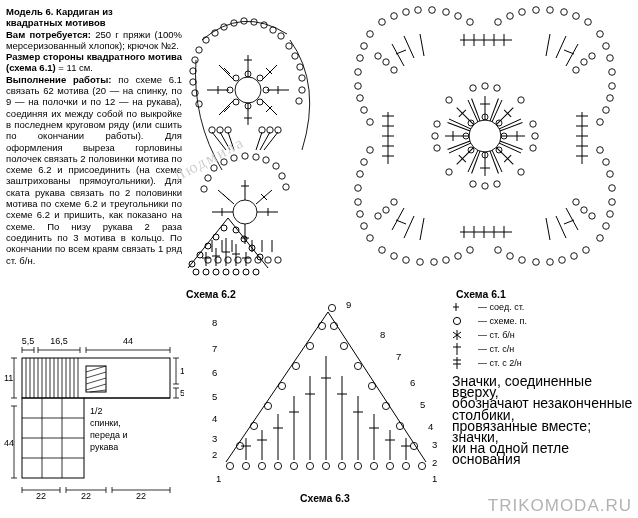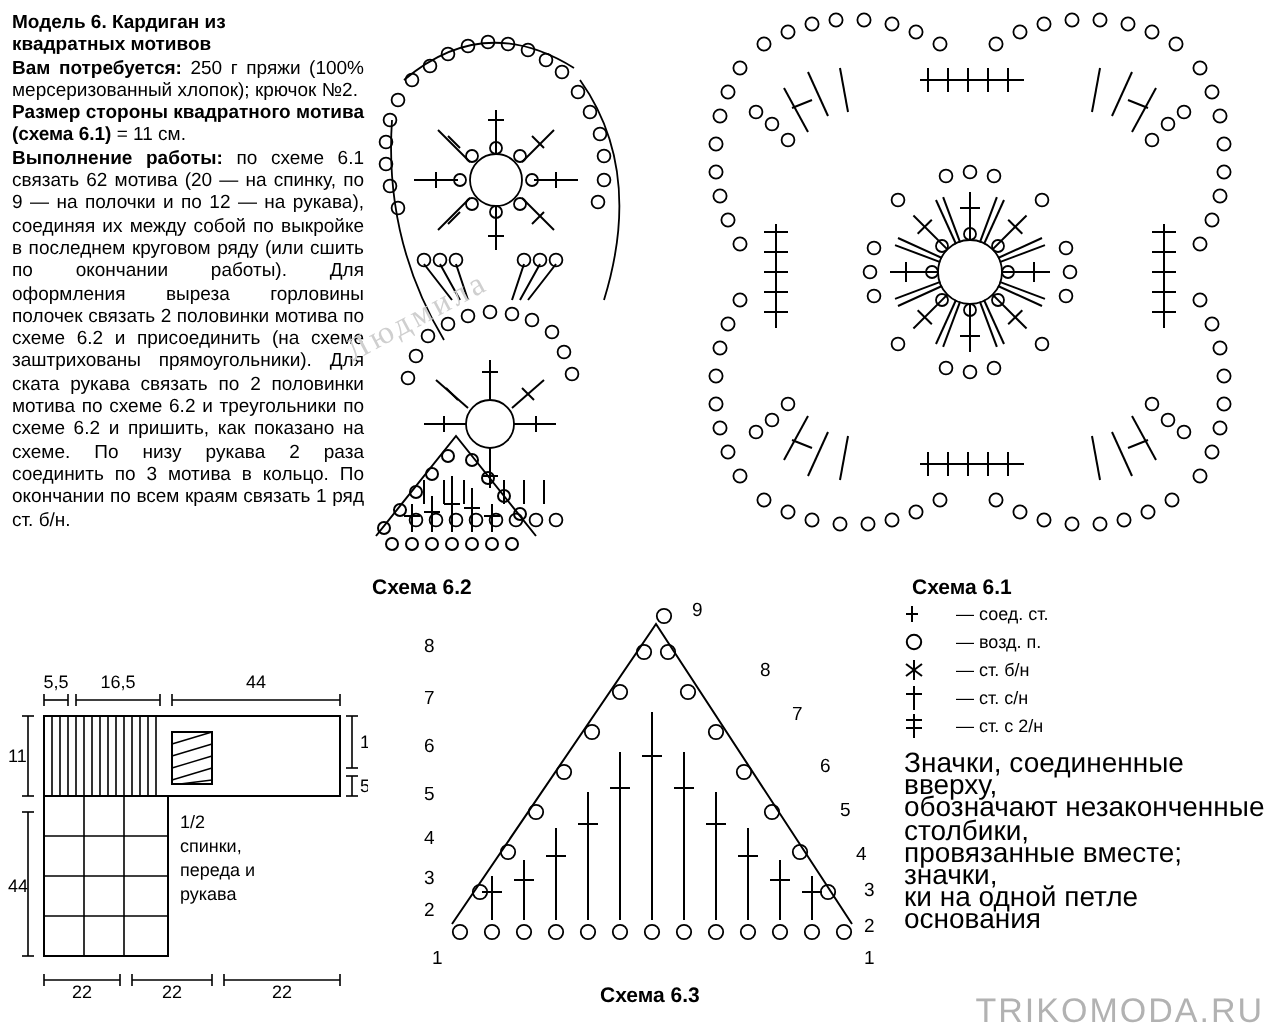--- a/index.html
+++ b/index.html
@@ -690,21 +690,21 @@
           </svg>
       </span>
       <span class="txt">— соед. ст.</span>
     </div>
     <div class="row">
       <span class="sym">
         <svg width="22" height="12">
             <circle cx="5" cy="6" r="3.6" stroke="#000" fill="none" stroke-width="1"></circle>
           </svg>
       </span>
-      <span class="txt">— возд. п.</span>
+      <span class="txt">— схеме. п.</span>
     </div>
     <div class="row">
       <span class="sym">
         <svg width="22" height="12">
             <g stroke="#000" fill="none" stroke-width="1">
           <line x1="5" y1="1" x2="5" y2="11"></line>
               <line x1="1" y1="3" x2="9" y2="9"></line>
               <line x1="9" y1="3" x2="1" y2="9"></line>
         </g>
           </svg>

